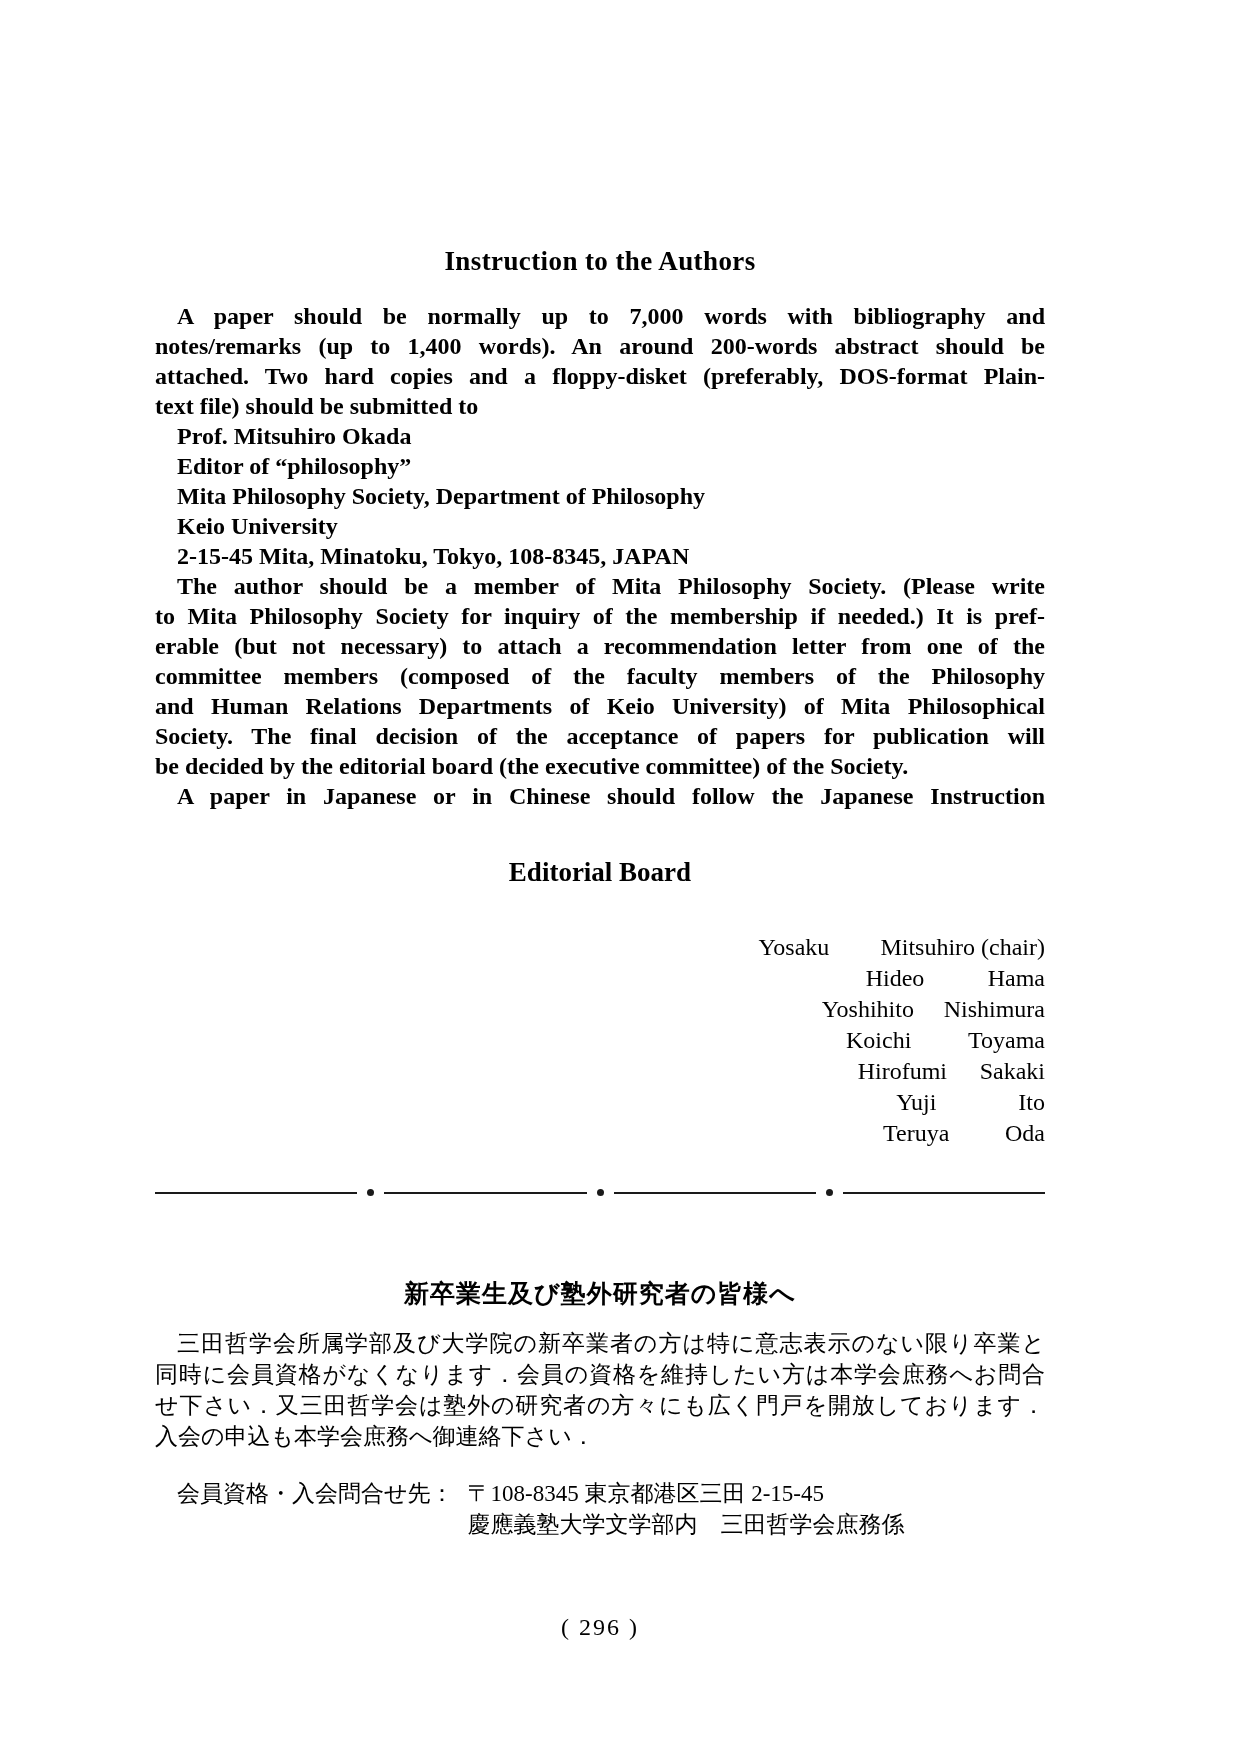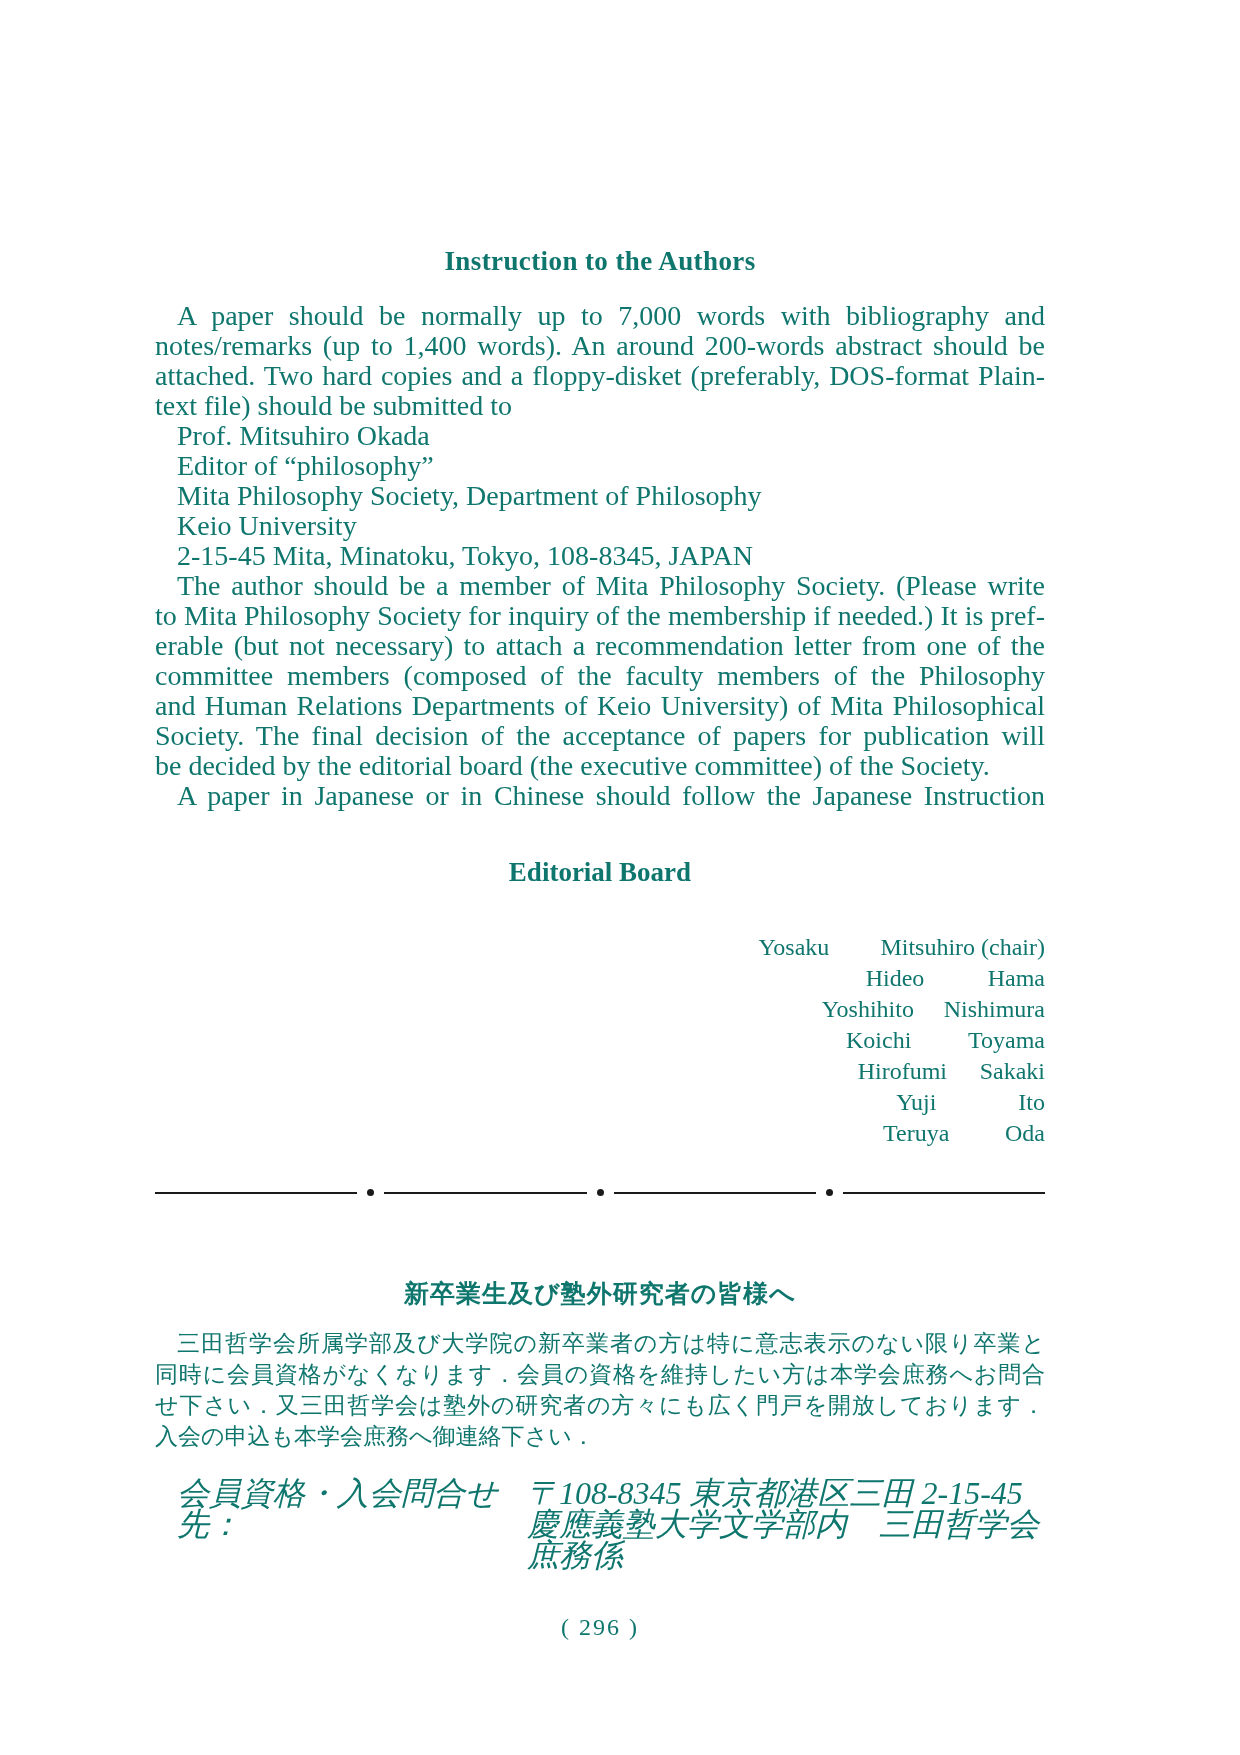--- a/index.html
+++ b/index.html
@@ -2,41 +2,42 @@
 <html><head>
 <meta charset="utf-8">
 <style>
   html, body { margin: 0; padding: 0; background: #ffffff; }
   .page {
     position: relative;
     width: 1240px;
     height: 1755px;
     background: #ffffff;
     font-family: "Liberation Serif", "DejaVu Serif", serif;
-    color: #0f766e;
+    color: #000000;
     overflow: hidden;
   }
   .content {
     position: absolute;
     left: 155px;
     top: 246px;
     width: 890px;
   }
   .doc-title {
     font-size: 27px;
     font-weight: bold;
     text-align: center;
     margin: 0 0 24px 0;
     letter-spacing: 0.4px;
   }
   .line {
-    font-size: 28px;
+    font-size: 24px;
     line-height: 30px;
     height: 30px;
     white-space: nowrap;
+    font-weight: bold;
   }
   .jline {
     text-align: justify;
     text-align-last: justify;
     white-space: normal;
   }
   .indent { text-indent: 22px; }
   .addr { padding-left: 22px; }
   .board-heading {
     font-size: 27px;
@@ -79,25 +80,24 @@
     letter-spacing: 1px;
   }
   .jp-para { margin-top: 18px; }
   .jp-line {
     font-size: 23px;
     line-height: 31px;
     height: 31px;
   }
   .contact {
     display: flex;
-    gap: 22px;
+    gap: 14px;
     margin: 26px 0 0 22px;
-    font-size: 32px;
+    font-size: 23px;
     line-height: 31px;
-    font-style: italic;
   }
   .contact-addr div { height: 31px; }
   .page-num {
     text-align: center;
     font-size: 24px;
     margin-top: 74px;
     letter-spacing: 2px;
   }
 </style>
 </head>

